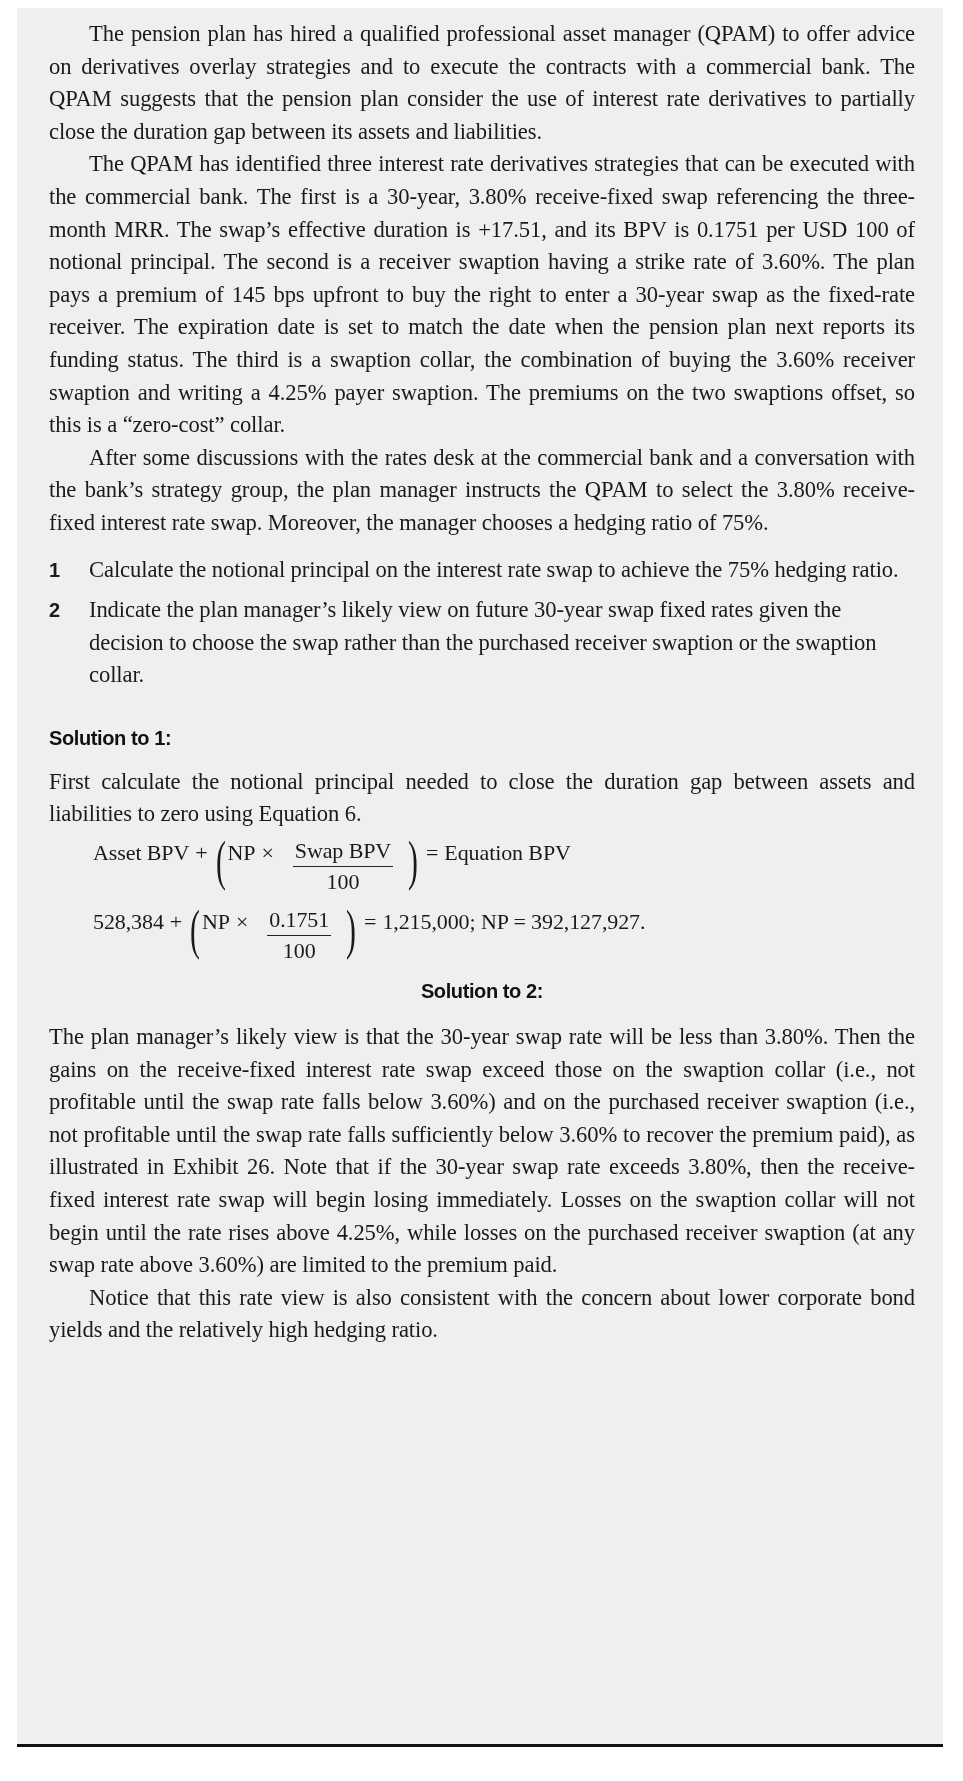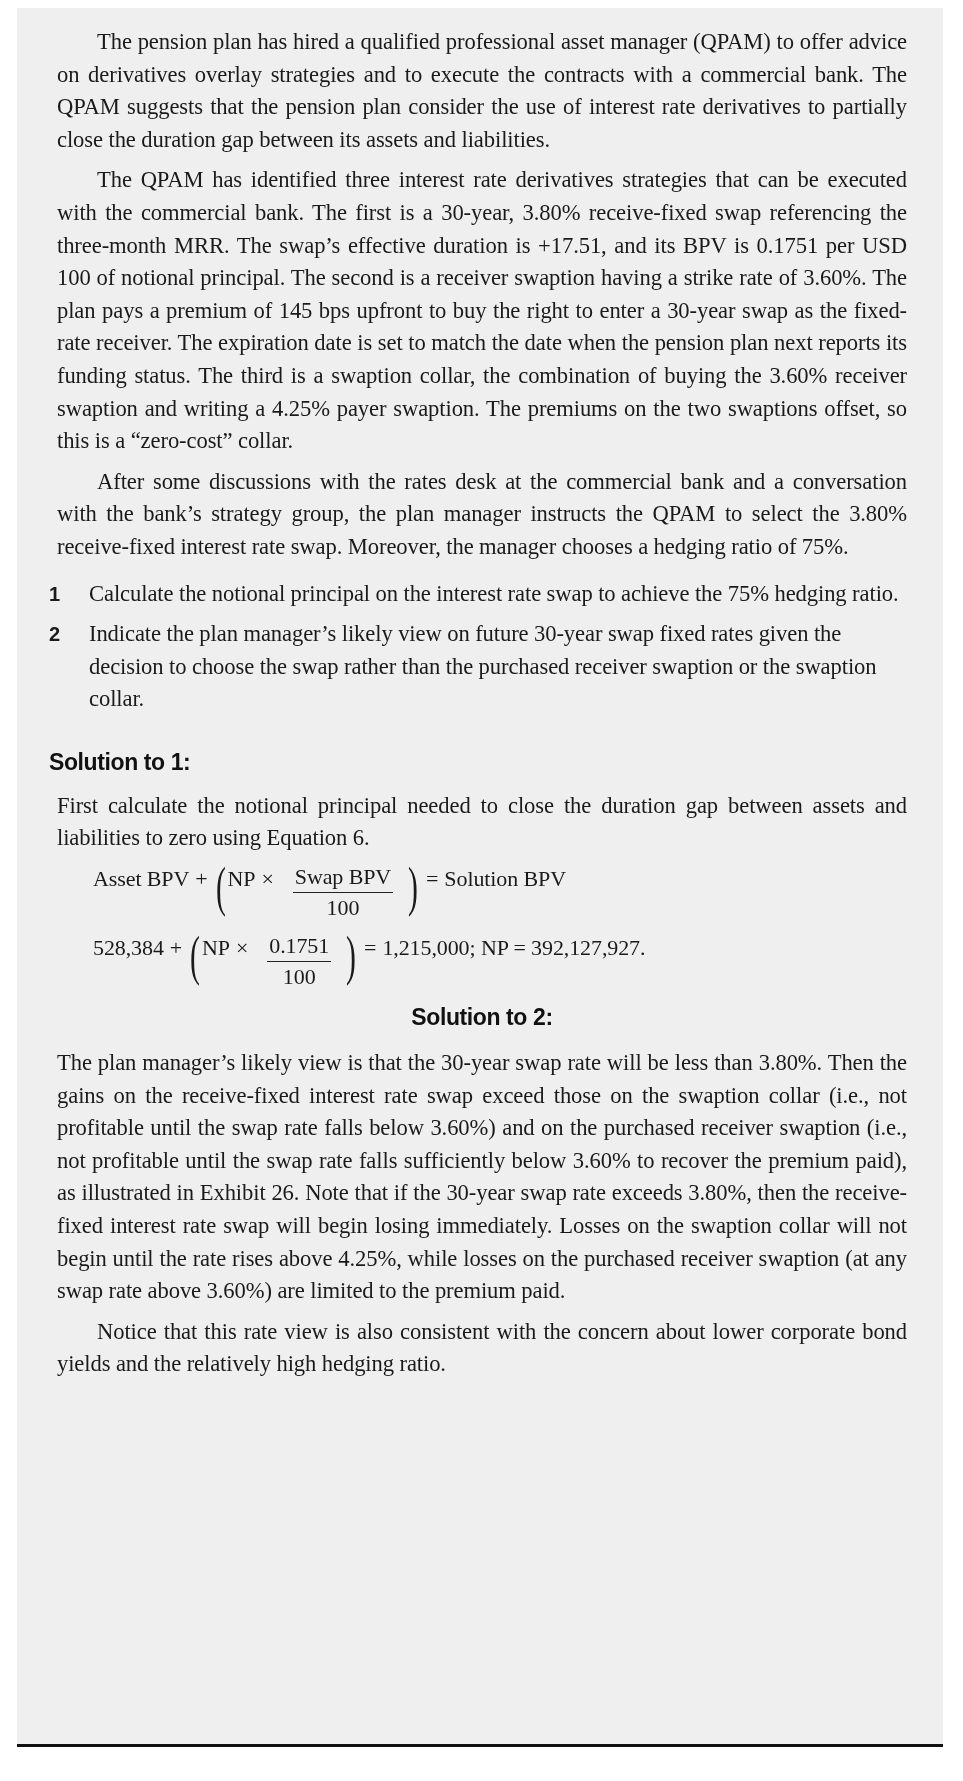--- a/index.html
+++ b/index.html
@@ -9,31 +9,31 @@
     background: #efefef;
     border-bottom: 3px solid #111111;
     box-sizing: border-box;
   }
   .content {
     position: absolute; left: 32px; top: 10px; width: 866px;
     font-family: "Liberation Serif", "DejaVu Serif", serif;
     font-size: 22.6px; line-height: 32.6px; color: #1a1a1a;
     letter-spacing: -0.1px;
   }
-  p { margin: 8px; text-align: justify; text-align-last: left; }
+  p { margin: 0; text-align: justify; text-align-last: left; }
   p.indent { text-indent: 40px; }
   .qlist { margin: 14px 0 0 0; padding: 0; list-style: none; }
   .qlist li { position: relative; padding-left: 40px; margin-bottom: 8px; text-align: left; }
   .qnum {
     position: absolute; left: 0; top: 0;
     font-family: "Liberation Sans", "DejaVu Sans", sans-serif; font-weight: bold; font-size: 20px;
   }
   h3 {
     margin: 0; font-family: "Liberation Sans", "DejaVu Sans", sans-serif;
-    font-weight: bold; font-size: 23px; line-height: 32px; color: #111;
+    font-weight: bold; font-size: 20px; line-height: 32px; color: #111;
     letter-spacing: -0.4px;
   }
   .sol1 { margin-top: 30px; margin-bottom: 12px; }
   .sol2 { margin-top: 10px; margin-bottom: 14px; text-align: center; }
   .eq {
     display: flex; align-items: flex-start; margin: 6px 0 10px 0;
     font-family: "Liberation Serif", "DejaVu Serif", serif; font-size: 22px; white-space: nowrap;
   }
   .eq1 { padding-left: 44px; }
   .eq2 { padding-left: 44px; }
@@ -72,21 +72,21 @@
       <span class="op">+</span>
       <span class="paren">(</span>
       <span>NP</span>
       <span class="op">×</span>
       <span class="frac">
         <span class="num">Swap BPV</span>
         <span class="den">100</span>
       </span>
       <span class="paren">)</span>
       <span class="op">=</span>
-      <span>Solution BPV</span>
+      <span>Equation BPV</span>
     </div>
 
 
     <div class="eq eq2">
       <span>528,384</span>
       <span class="op">+</span>
       <span class="paren">(</span>
       <span>NP</span>
       <span class="op">×</span>
       <span class="frac">

